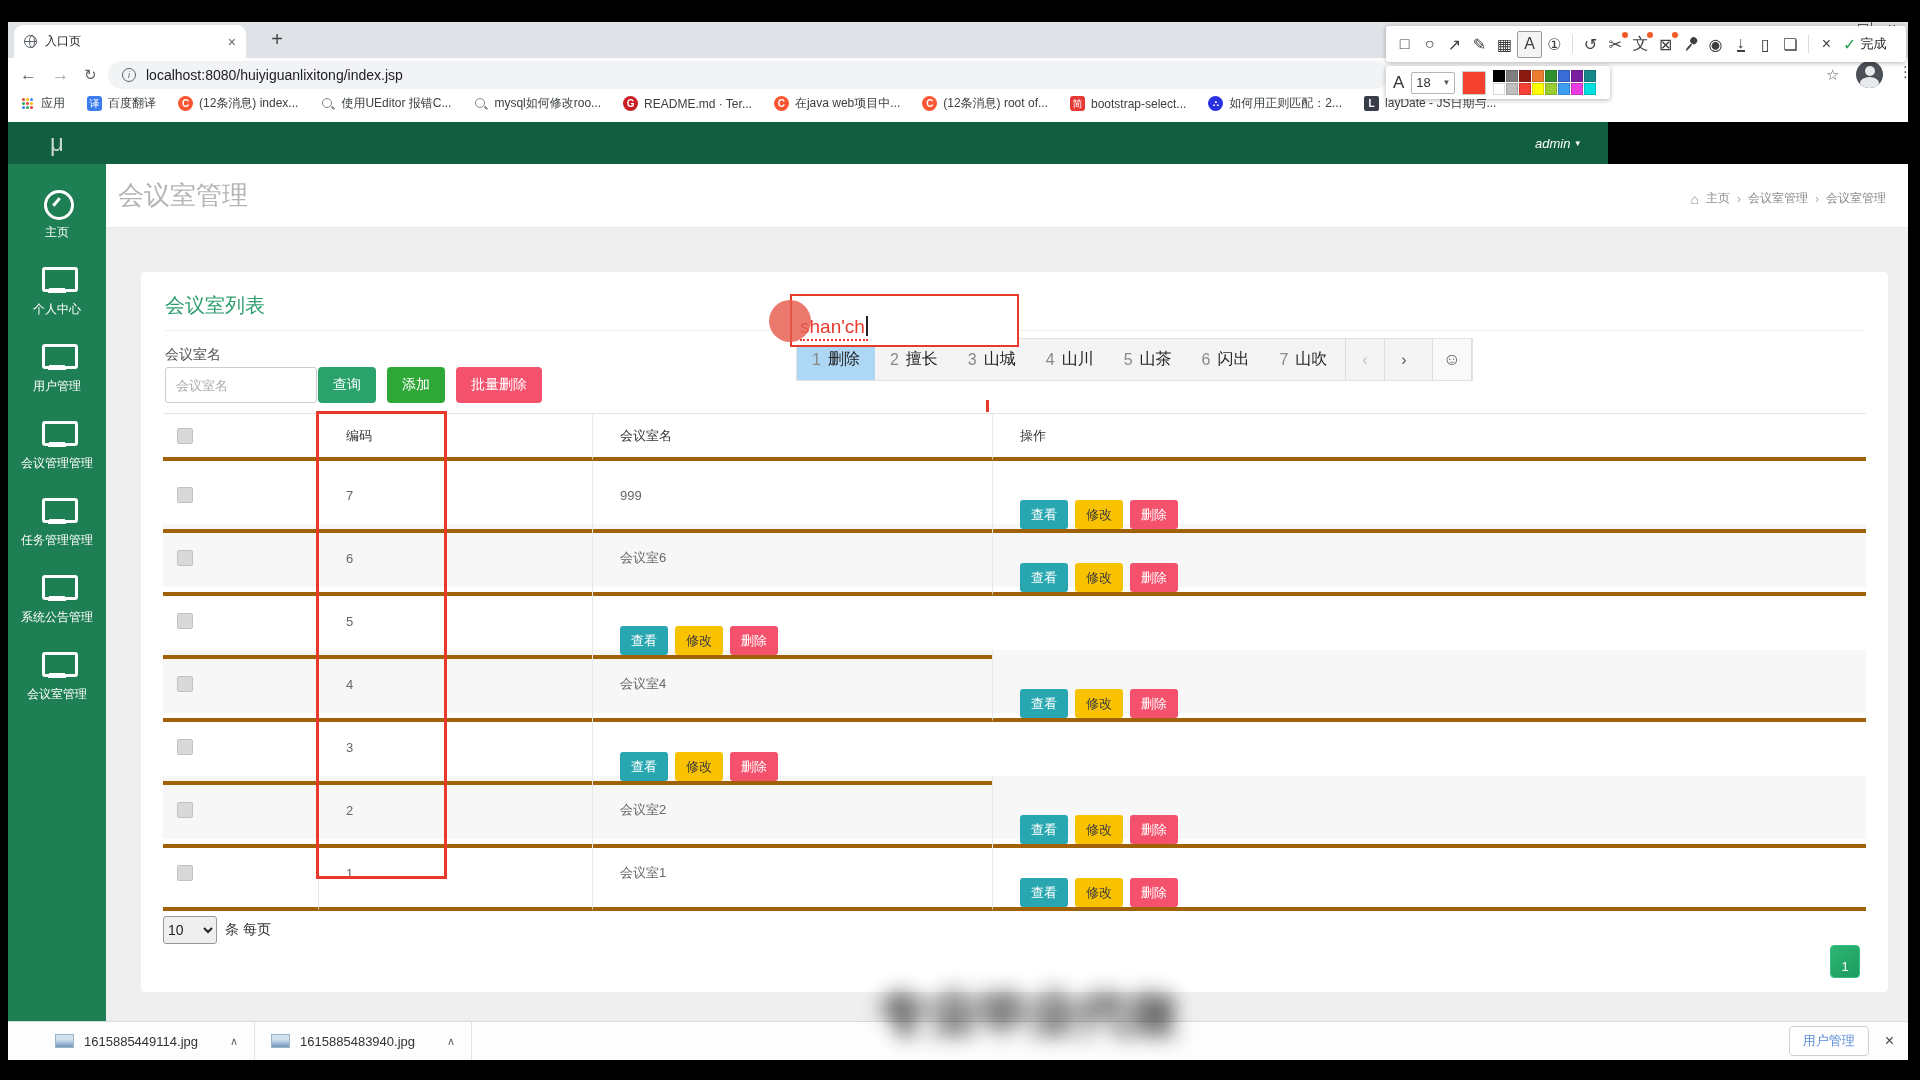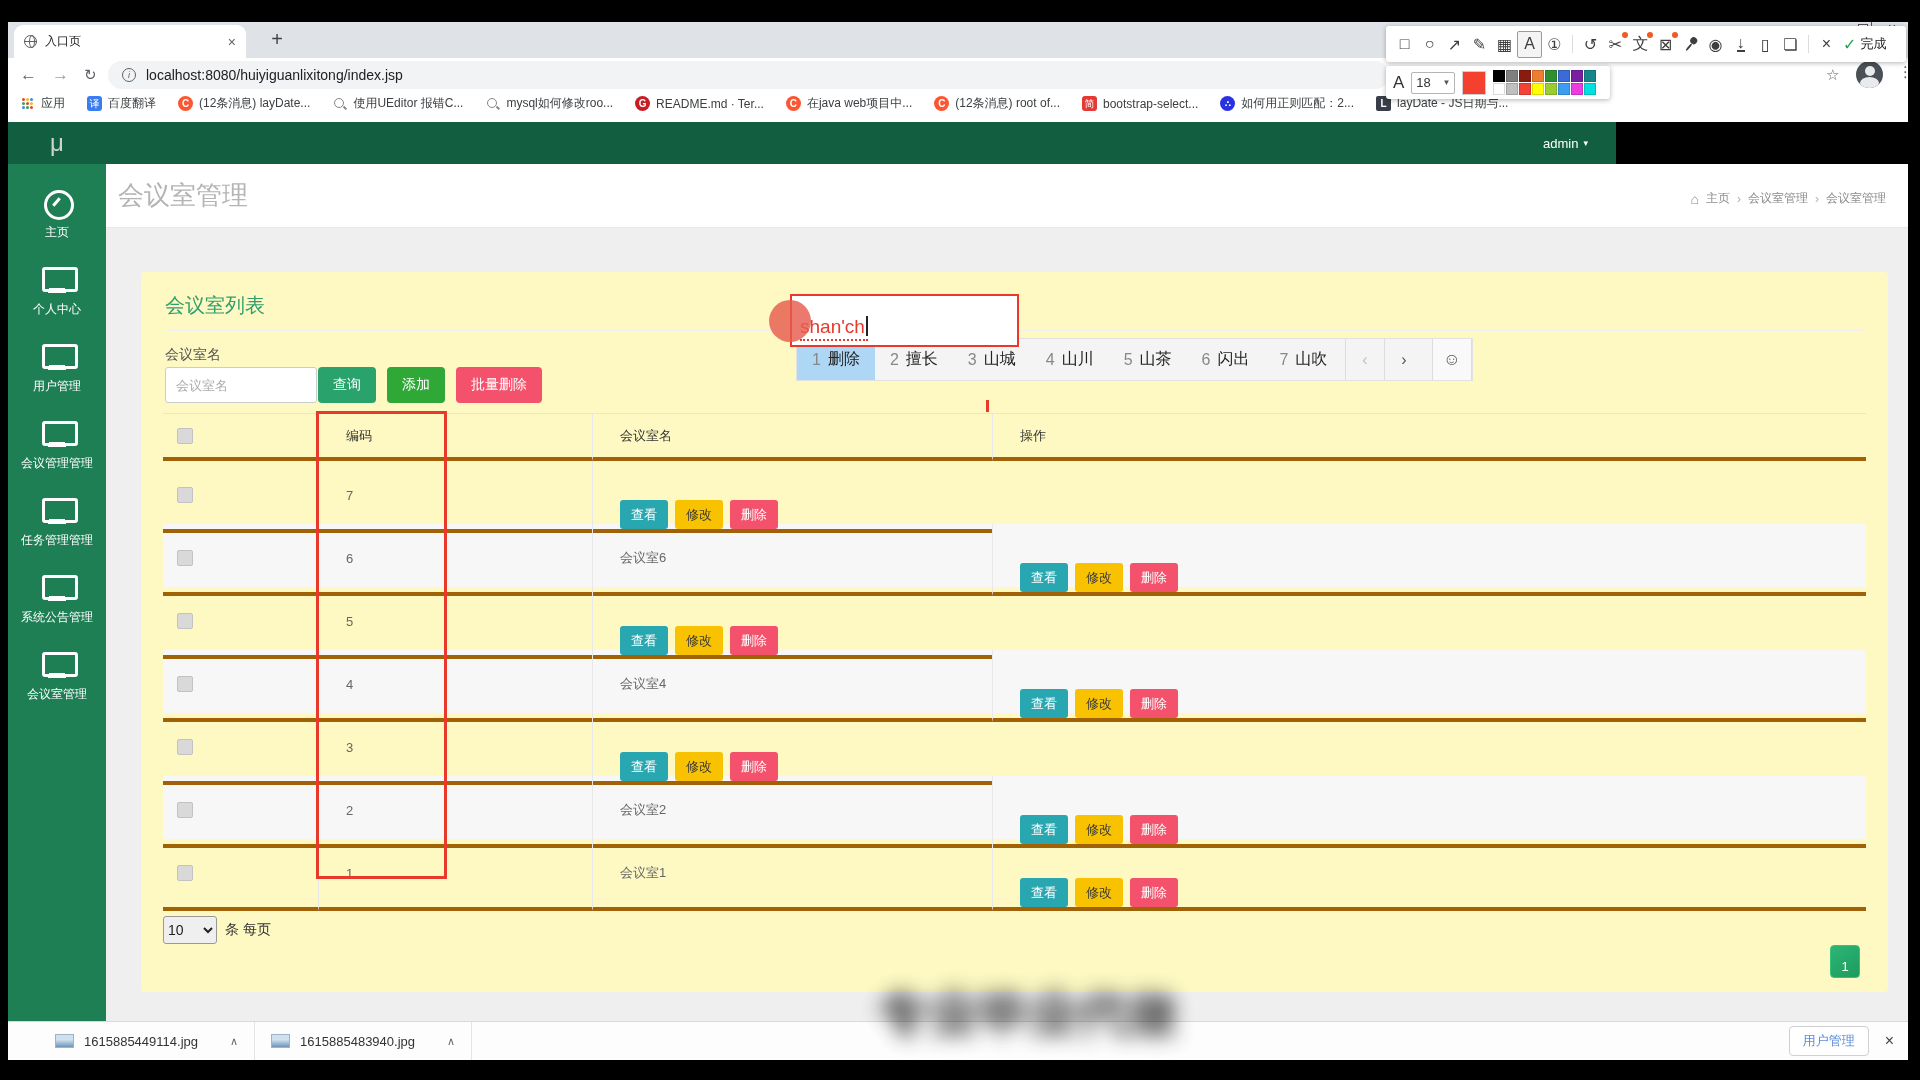--- a/index.html
+++ b/index.html
@@ -74,40 +74,40 @@
 
   #font-panel { position:absolute; left:1386px; top:66px; width:224px; height:33px; background:#fff; border-radius:3px; box-shadow:0 1px 5px rgba(0,0,0,.3); z-index:70; display:flex; align-items:center; padding:0 7px; gap:7px; }
   #fp-A { font-size:17px; color:#333; }
   #fp-size { width:44px; height:22px; border:1px solid #b5b5b5; border-radius:2px; display:flex; align-items:center; justify-content:space-between; padding:0 4px; font-size:13px; color:#333; }
   #fp-size .car { font-size:8px; color:#555; }
   #fp-cur { width:24px; height:24px; border:1px solid #cfcfcf; }
   .pal { display:grid; grid-template-columns:repeat(8,12px); grid-auto-rows:12px; gap:1px; }
   .swatch { width:12px; height:12px; border:1px solid rgba(0,0,0,.15); }
 
   
-  #navbar { position:absolute; left:12px; top:122px; width:1604px; height:42px; background:#125e40; z-index:5; }
+  #navbar { position:absolute; left:4px; top:122px; width:1604px; height:42px; background:#125e40; z-index:5;font-style:italic; }
   #admin { position:absolute; right:28px; top:0; height:42px; display:flex; align-items:center; gap:5px; color:#fff; font-size:13px; }
   #admin .car { font-size:9px; }
   #sidebar { position:absolute; left:8px; top:122px; width:98px; height:899px; background:#1e7e54; z-index:6; }
   #side-logo { height:42px; background:#125e40; display:flex; align-items:center; justify-content:center; color:#c9d6cf; font-size:24px; }
   .side-item { margin-top:26px; display:flex; flex-direction:column; align-items:center; gap:8px; color:#fff; font-size:12px; }
   .s-ico { position:relative; width:34px; height:26px; }
   .ico-monitor::before { content:""; position:absolute; left:2px; top:0; width:30px; height:19px; border:3px solid #fff; border-radius:3px; }
   .ico-monitor::after { content:""; position:absolute; left:9px; top:21px; width:16px; height:3px; background:#fff; box-shadow:-2px 3px 0 -1px #fff, 2px 3px 0 -1px #fff; }
   .ico-dashboard::before { content:""; position:absolute; left:4px; top:0; width:24px; height:24px; border:3px solid #fff; border-radius:50%; }
   .ico-dashboard::after { content:""; position:absolute; left:15px; top:7px; width:3px; height:10px; background:#fff; transform:rotate(40deg); }
 
   #pageheader { position:absolute; left:106px; top:164px; width:1802px; height:64px; background:#fff; z-index:4; border-bottom:1px solid #e8e8e8; }
   #page-title { position:absolute; left:12px; top:14px; font-size:26px; color:#b4b4b4; }
   #breadcrumb { position:absolute; right:22px; top:26px; display:flex; align-items:center; gap:7px; font-size:12px; color:#8c8c8c; }
   #breadcrumb .home-ic { font-size:14px; }
   #breadcrumb .sep { color:#b0b0b0; }
 
   #content { position:absolute; left:106px; top:228px; width:1802px; height:793px; background:#efefef; z-index:3; }
-  #panel { position:absolute; left:141px; top:272px; width:1747px; height:720px; background:#fef9c3; border-radius:4px; z-index:4; }
+  #panel { position:absolute; left:141px; top:272px; width:1747px; height:720px; background:#ffffff; border-radius:4px; z-index:4; }
   #panel-title { position:absolute; left:24px; top:20px; font-size:20px; color:#2f9e6e; }
   #panel-div { position:absolute; left:24px; right:24px; top:58px; height:1px; background:#f0f0f0; }
   #search-label { position:absolute; left:24px; top:74px; font-size:14px; color:#555; }
   #search-input { position:absolute; left:24px; top:95px; width:152px; height:36px; border:1px solid #ccc; border-radius:3px; padding:0 10px; font-size:13px; color:#333; font-family:inherit; }
   #search-input::placeholder { color:#aaa; }
   .pbtn { position:absolute; top:95px; height:36px; border:none; border-radius:4px; color:#fff; font-size:14px; font-family:inherit; padding:0 15px; }
   #btn-query { left:177px; background:#29a36b; }
   #btn-add { left:246px; background:#2fa838; }
   #btn-batch { left:315px; background:#f4516c; }
 
@@ -201,21 +201,21 @@
         <span>应用</span>
       </div>
 
       <div class="bm">
         <span class="bm-ico ico-trans"></span>
         <span>百度翻译</span>
       </div>
 
       <div class="bm">
         <span class="bm-ico ico-csdn"></span>
-        <span>(12条消息) layDate...</span>
+        <span>(12条消息) index...</span>
       </div>
 
       <div class="bm">
         <span class="bm-ico ico-search"></span>
         <span>使用UEditor 报错C...</span>
       </div>
 
       <div class="bm">
         <span class="bm-ico ico-search"></span>
         <span>mysql如何修改roo...</span>
@@ -437,20 +437,21 @@
         <div class="td c2">会议室名</div>
         <div class="td c3">操作</div>
       </div>
       <div id="tbody">
 
           <div class="trow">
             <div class="td c0">
               <span class="cb"></span>
             </div>
             <div class="td c1">7</div>
+            <div class="td c2">999</div>
             <div class="td c3">
               <button class="abtn view">查看</button>
               <button class="abtn edit">修改</button>
               <button class="abtn del">删除</button>
             </div>
           </div>
 
           <div class="trow">
             <div class="td c0">
               <span class="cb"></span>

